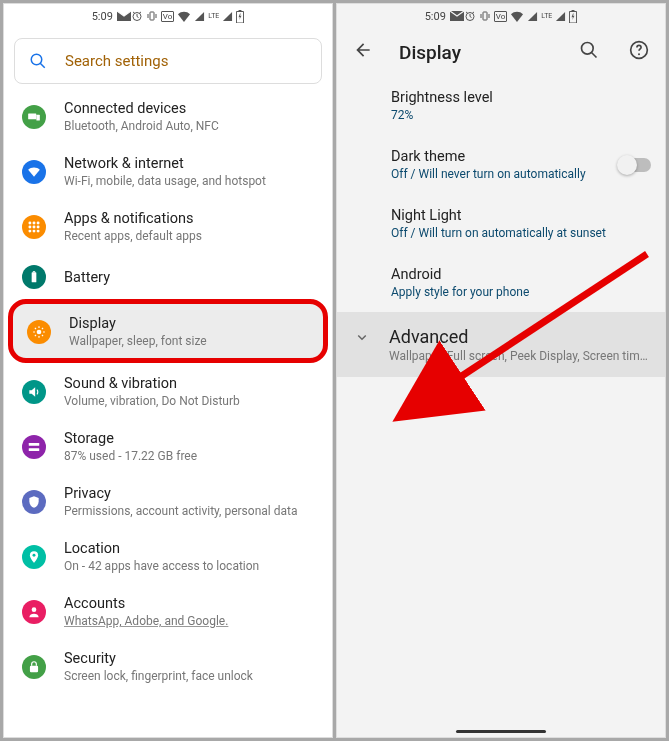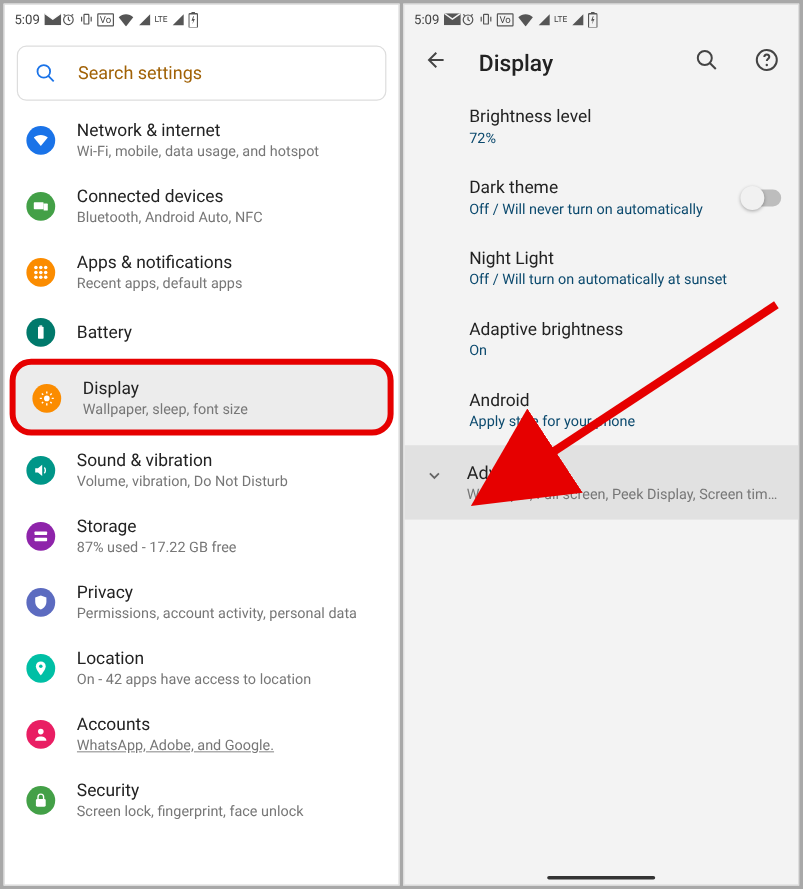--- a/index.html
+++ b/index.html
@@ -22,21 +22,21 @@
     position: relative;
   }
   .phone.left { background: #ffffff; }
   .phone.right { background: #f3f3f3; }
 
   
   .status-bar {
     height: 24px;
     display: flex;
     align-items: center;
-    justify-content: flex-start;
+    justify-content: center;
     padding: 0 8px;
     font-size: 11px;
     color: #444;
   }
   .status-left { display: flex; align-items: center; gap: 4px; }
   .status-right { display: flex; align-items: center; gap: 3px; }
   .status-right svg { display: block; }
 
   
   .search-wrap { padding: 10px 10px 4px; }
@@ -125,21 +125,21 @@
   }
   .advanced-row {
     background: #e1e1e1;
     padding: 14px 16px 14px 16px;
     display: flex;
     align-items: flex-start;
     gap: 18px;
   }
   .advanced-row .chev { color: #666; margin-top: 2px; }
   .advanced-row .txt { flex: 1; min-width: 0; }
-  .advanced-row .dtitle { font-size: 15px; color: #222; }
+  .advanced-row .dtitle { font-size: 18px; color: #222; }
   .advanced-row .dsub { font-size: 12px; color: #777; margin-top: 2px; white-space: nowrap; overflow: hidden; text-overflow: ellipsis;}
 
   
   .arrow-svg {
     position: absolute;
     top: 0; left: 0;
     pointer-events: none;
   }
 
   
@@ -201,40 +201,40 @@
           <circle cx="10" cy="10" r="7" fill="none" stroke="currentColor" stroke-width="2"></circle>
           <path d="M15 15l6 6" stroke="currentColor" stroke-width="2"></path>
         </svg>
       <span class="ph">Search settings</span>
     </div>
   </div>
 
   <div class="list">
 
     <div class="item">
+      <div class="icon-circle" style="background:#43a047">
+          <svg width="14" height="14" viewBox="0 0 24 24">
+            <rect x="2" y="6" width="14" height="10" rx="1" fill="#fff"></rect>
+            <rect x="16" y="8" width="6" height="10" rx="1" fill="#fff"></rect>
+          </svg>
+        </div>
+      <div class="txt">
+          <div class="title">Connected devices</div>
+          <div class="sub">Bluetooth, Android Auto, NFC</div>
+        </div>
+    </div>
+    <div class="item">
       <div class="icon-circle" style="background:#1a73e8">
           <svg width="14" height="14" viewBox="0 0 24 24">
             <path d="M12 20L2 8c5-5 15-5 20 0L12 20z" fill="#fff"></path>
           </svg>
         </div>
       <div class="txt">
           <div class="title">Network &amp; internet</div>
           <div class="sub">Wi-Fi, mobile, data usage, and hotspot</div>
-        </div>
-    </div>
-    <div class="item">
-      <div class="icon-circle" style="background:#43a047">
-          <svg width="14" height="14" viewBox="0 0 24 24">
-            <rect x="2" y="6" width="14" height="10" rx="1" fill="#fff"></rect>
-            <rect x="16" y="8" width="6" height="10" rx="1" fill="#fff"></rect>
-          </svg>
-        </div>
-      <div class="txt">
-          <div class="title">Connected devices</div>
-          <div class="sub">Bluetooth, Android Auto, NFC</div>
         </div>
     </div>
     <div class="item">
       <div class="icon-circle" style="background:#fb8c00">
           <svg width="14" height="14" viewBox="0 0 24 24">
             <circle cx="5" cy="5" r="2.5" fill="#fff"></circle>
             <circle cx="12" cy="5" r="2.5" fill="#fff"></circle>
             <circle cx="19" cy="5" r="2.5" fill="#fff"></circle>
             <circle cx="5" cy="12" r="2.5" fill="#fff"></circle>
             <circle cx="12" cy="12" r="2.5" fill="#fff"></circle>
@@ -422,24 +422,20 @@
       <div class="dsub">Off / Will never turn on automatically</div>
       <div class="toggle">
           <div class="toggle-off"></div>
         </div>
     </div>
     <div class="ditem">
       <div class="dtitle">Night Light</div>
       <div class="dsub">Off / Will turn on automatically at sunset</div>
     </div>
     <div class="ditem">
-      <div class="dtitle">Adaptive brightness</div>
-      <div class="dsub">On</div>
-    </div>
-    <div class="ditem">
       <div class="dtitle">Android</div>
       <div class="dsub">Apply style for your phone</div>
     </div>
     <div class="advanced-row">
       <div class="chev">
         <svg width="18" height="18" viewBox="0 0 24 24">
             <path d="M7 10l5 5 5-5" fill="none" stroke="#666" stroke-width="2"></path>
           </svg>
       </div>
       <div class="txt">

